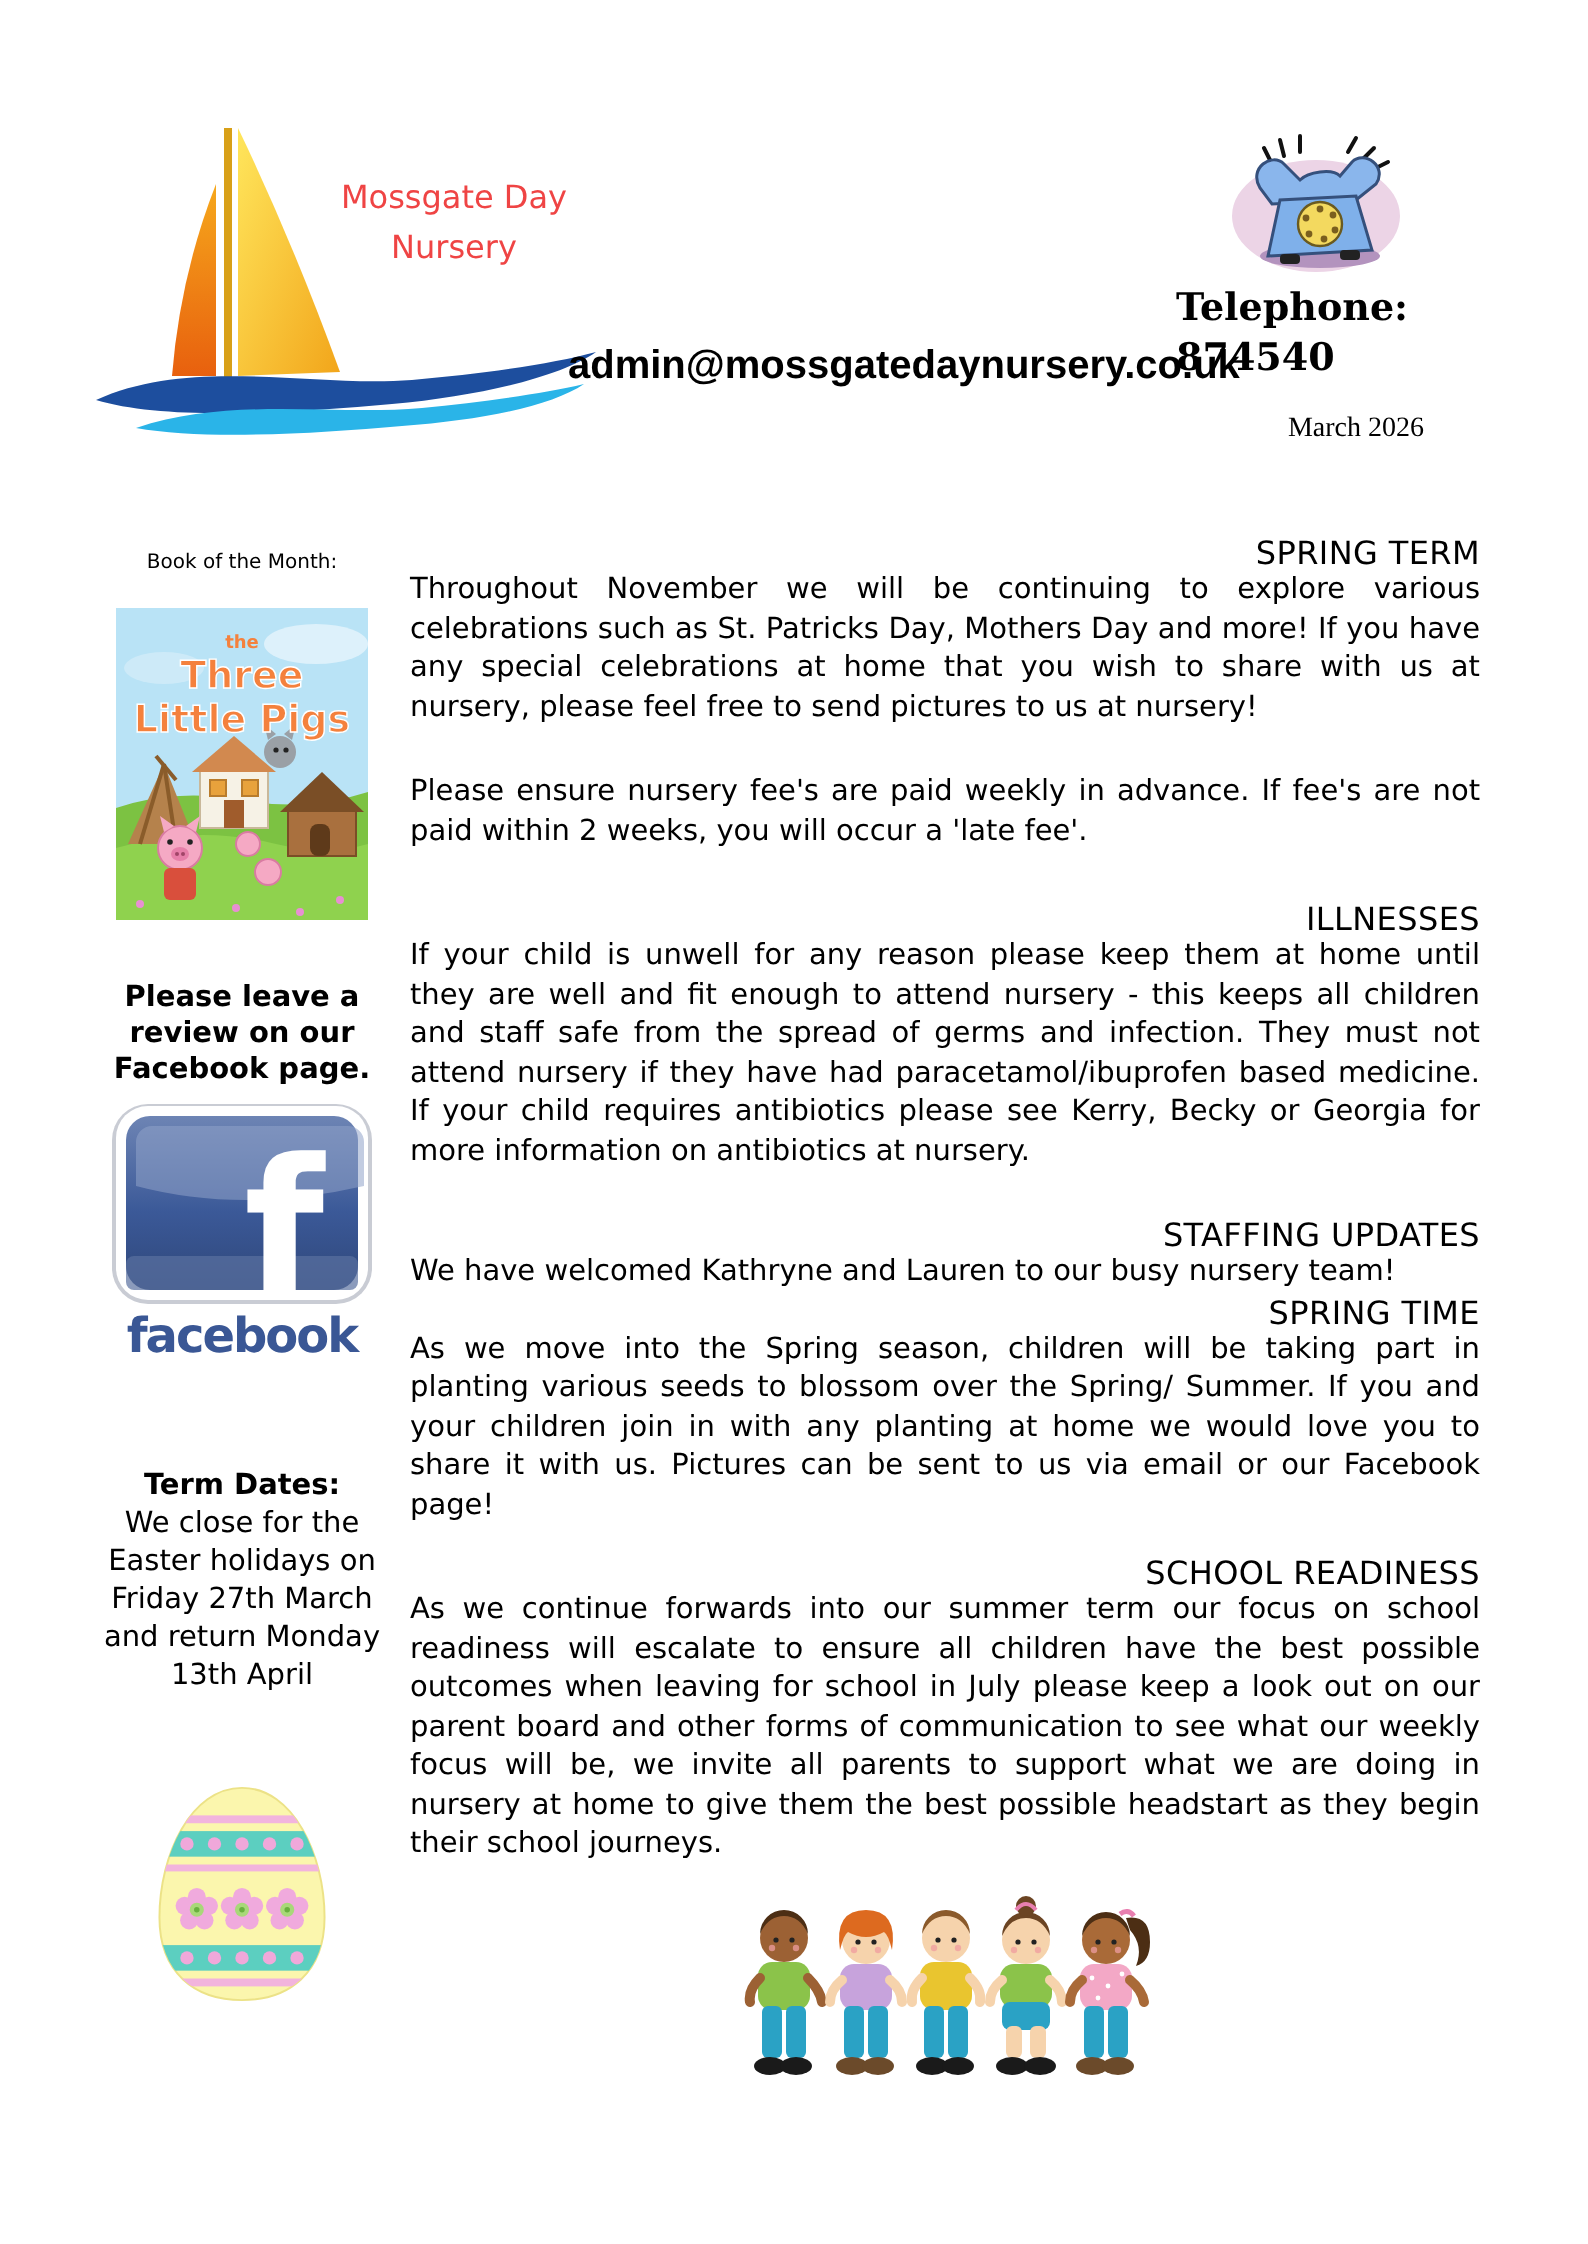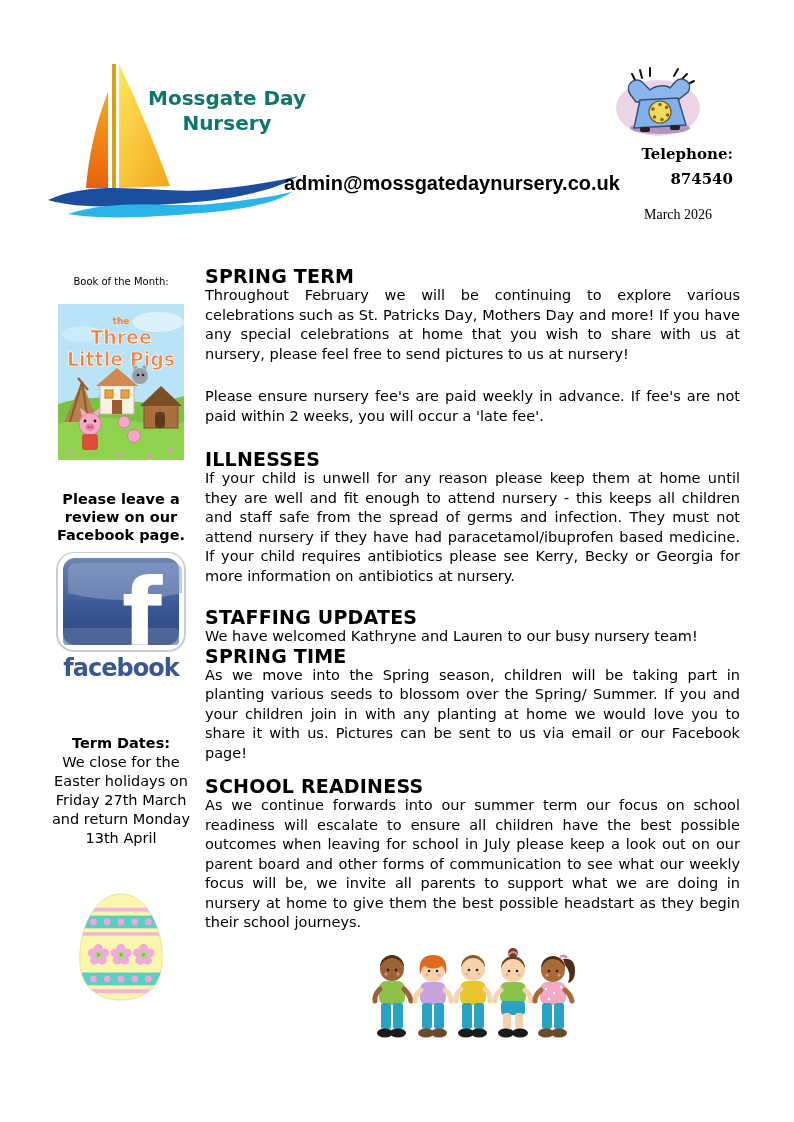--- a/index.html
+++ b/index.html
@@ -4,32 +4,32 @@
 <style>
   html,body{margin:0;padding:0;background:#888;}
   .page{
     position:relative;width:794px;height:1122px;margin:0 auto;background:#ffffff;
     font-family:"DejaVu Sans",sans-serif;color:#000;overflow:hidden;
   }
   
   .logo-svg{position:absolute;left:46px;top:60px;width:258px;height:166px;}
   .logo-title{
     position:absolute;left:138px;top:86px;width:178px;text-align:center;
-    color:#0f766e;font-weight:bold;font-size:20px;line-height:25px;
+    color:#ef4444;font-weight:normal;font-size:16px;line-height:25px;
   }
   .email{
     position:absolute;left:284px;top:140px;width:280px;
     font-weight:bold;font-size:20px;letter-spacing:0px;
     font-family:"Liberation Sans",sans-serif;
     margin-top:32px;
   }
   .phone-svg{position:absolute;left:612px;top:64px;width:92px;height:76px;}
   .telephone{
-    position:absolute;left:588px;top:142px;width:145px;text-align:right;
-    font-family:"DejaVu Serif",serif;font-weight:bold;font-size:15px;line-height:25px;
+    position:absolute;left:588px;top:142px;width:145px;text-align:left;
+    font-family:"DejaVu Serif",serif;font-weight:bold;font-size:19px;line-height:25px;
   }
   .telephone .tel-number{}
   .issue-date{
     position:absolute;left:628px;top:207px;width:100px;text-align:center;
     font-family:"Liberation Serif",serif;font-size:14px;
   }
   
   .content{position:absolute;left:45px;top:265px;width:695px;display:flex;gap:8px;}
   .sidebar{width:152px;flex:0 0 152px;text-align:center;}
   .main{flex:1;min-width:0;}
@@ -38,21 +38,21 @@
   .fb-note{font-weight:bold;font-size:14.5px;line-height:18px;margin:26px 2px 0 2px;}
   .fb-logo{margin-top:6px;}
   .fb-word{color:#3a5795;font-weight:bold;font-size:24px;letter-spacing:-1px;margin-top:-4px;
     font-family:"DejaVu Sans",sans-serif;}
   .term-dates{margin-top:52px;font-size:14.5px;line-height:19px;}
   .term-dates .td-head{font-weight:bold;}
   .egg-wrap{margin-top:42px;}
   
   .section{margin-bottom:0;}
   .section h2{
-    font-size:19px;font-weight:bold;margin:0;line-height:19px;letter-spacing:.2px;
+    font-size:16px;font-weight:normal;margin:0;line-height:19px;letter-spacing:.2px;text-align:right;
   }
   .section p{
     margin:0;font-size:14.5px;line-height:19.5px;text-align:justify;text-justify:inter-word;
   }
   .sec-0{margin-top:2px;}
   .sec-1{margin-top:23px;}
   .sec-2{margin-top:24px;}
   .sec-3{margin-top:22px;}
   .sec-4{}
   .sec-5{margin-top:14px;}
@@ -266,21 +266,21 @@
             <rect x="0" y="101" width="100" height="4" fill="#f2b4dd"></rect>
           </g>
         </svg>
       </div>
     </div>
 
     <div class="main">
 
       <div class="section sec-0">
         <h2>SPRING TERM</h2>
-        <p>Throughout February we will be continuing to explore various celebrations such as St. Patricks Day, Mothers Day and more! If you have any special celebrations at home that you wish to share with us at nursery, please feel free to send pictures to us at nursery!</p>
+        <p>Throughout November we will be continuing to explore various celebrations such as St. Patricks Day, Mothers Day and more! If you have any special celebrations at home that you wish to share with us at nursery, please feel free to send pictures to us at nursery!</p>
       </div>
 
       <div class="section sec-1">
         <p>Please ensure nursery fee's are paid weekly in advance. If fee's are not paid within 2 weeks, you will occur a 'late fee'.</p>
       </div>
 
       <div class="section sec-2">
         <h2>ILLNESSES</h2>
         <p>If your child is unwell for any reason please keep them at home until they are well and fit enough to attend nursery - this keeps all children and staff safe from the spread of germs and infection. They must not attend nursery if they have had paracetamol/ibuprofen based medicine. If your child requires antibiotics please see Kerry, Becky or Georgia for more information on antibiotics at nursery.</p>
       </div>

